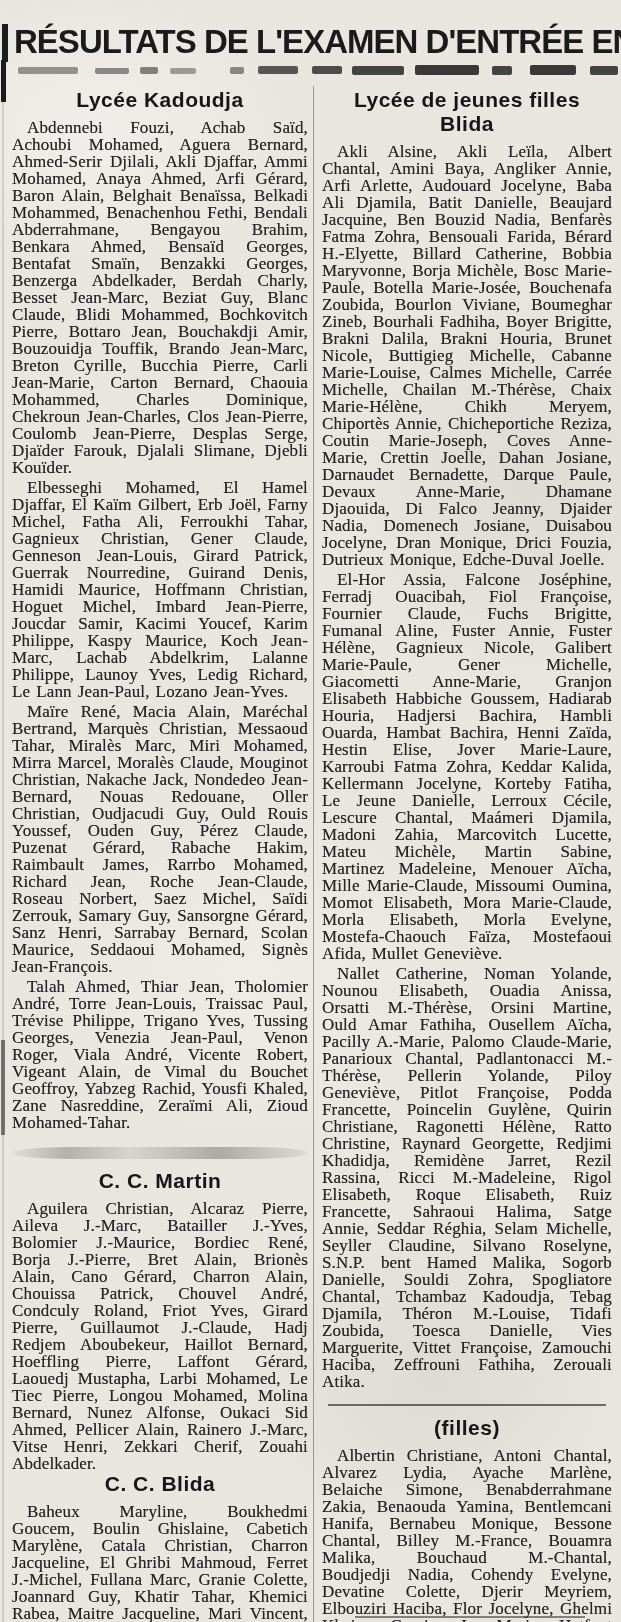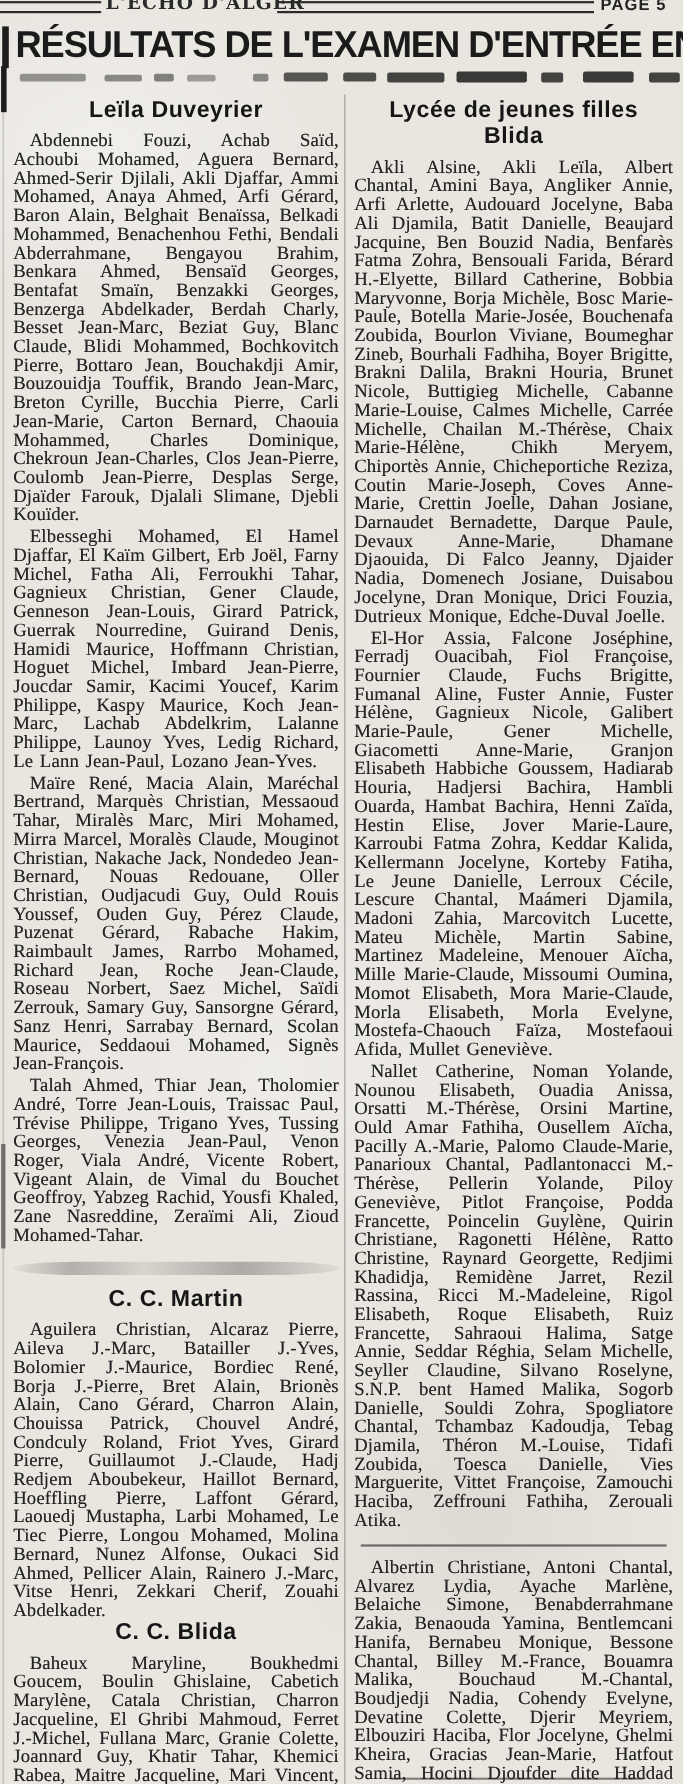--- a/index.html
+++ b/index.html
@@ -68,26 +68,20 @@
   }
   .line-sep{height:2px;margin:14px 6px 10px 6px;border:0;background:rgba(25,25,25,.6);}
   .heading-gap{margin-top:16px;}
   .bottom-hairline{position:absolute;left:355px;top:1616px;width:230px;height:2px;background:rgba(25,25,25,.5);}
 </style>
 </head>
 <body>
 
 <div class="page">
 
-  <div class="masthead">
-    <div class="rule2 r-left"></div>
-    <div class="mast-title">L'ECHO D'ALGER</div>
-    <div class="rule2 r-mid"></div>
-    <div class="mast-page">PAGE 5</div>
-  </div>
 
   <div class="headline-row">
     <div class="headline-bar"></div>
     <div class="headline">RÉSULTATS DE L'EXAMEN D'ENTRÉE EN SIXIÈME</div>
   </div>
 
   <div class="artifact-band">
     <span class="blk" style="left:18px;top:3px;width:60px;height:7px;opacity:.45"></span>
     <span class="blk" style="left:95px;top:4px;width:34px;height:6px;opacity:.5"></span>
     <span class="blk" style="left:140px;top:3px;width:18px;height:7px;opacity:.55"></span>
@@ -101,39 +95,39 @@
     <span class="blk" style="left:530px;top:1px;width:46px;height:10px;opacity:.9"></span>
     <span class="blk" style="left:590px;top:2px;width:28px;height:9px;opacity:.85"></span>
   </div>
   <div class="left-bar-a"></div>
   <div class="left-edge"></div>
   <div class="left-edge-dark"></div>
 
   <div class="col-divider"></div>
 
   <div class="col col-left">
-    <h2 class="sec">Leïla Duveyrier</h2>
+    <h2 class="sec">Lycée Kadoudja</h2>
     <p class="para">Abdennebi Fouzi, Achab Saïd, Achoubi Mohamed, Aguera Bernard, Ahmed-Serir Djilali, Akli Djaffar, Ammi Mohamed, Anaya Ahmed, Arfi Gérard, Baron Alain, Belghait Benaïssa, Belkadi Mohammed, Benachenhou Fethi, Bendali Abderrahmane, Bengayou Brahim, Benkara Ahmed, Bensaïd Georges, Bentafat Smaïn, Benzakki Georges, Benzerga Abdelkader, Berdah Charly, Besset Jean-Marc, Beziat Guy, Blanc Claude, Blidi Mohammed, Bochkovitch Pierre, Bottaro Jean, Bouchakdji Amir, Bouzouidja Touffik, Brando Jean-Marc, Breton Cyrille, Bucchia Pierre, Carli Jean-Marie, Carton Bernard, Chaouia Mohammed, Charles Dominique, Chekroun Jean-Charles, Clos Jean-Pierre, Coulomb Jean-Pierre, Desplas Serge, Djaïder Farouk, Djalali Slimane, Djebli Kouïder.</p>
     <p class="para">Elbesseghi Mohamed, El Hamel Djaffar, El Kaïm Gilbert, Erb Joël, Farny Michel, Fatha Ali, Ferroukhi Tahar, Gagnieux Christian, Gener Claude, Genneson Jean-Louis, Girard Patrick, Guerrak Nourredine, Guirand Denis, Hamidi Maurice, Hoffmann Christian, Hoguet Michel, Imbard Jean-Pierre, Joucdar Samir, Kacimi Youcef, Karim Philippe, Kaspy Maurice, Koch Jean-Marc, Lachab Abdelkrim, Lalanne Philippe, Launoy Yves, Ledig Richard, Le Lann Jean-Paul, Lozano Jean-Yves.</p>
     <p class="para">Maïre René, Macia Alain, Maréchal Bertrand, Marquès Christian, Messaoud Tahar, Miralès Marc, Miri Mohamed, Mirra Marcel, Moralès Claude, Mouginot Christian, Nakache Jack, Nondedeo Jean-Bernard, Nouas Redouane, Oller Christian, Oudjacudi Guy, Ould Rouis Youssef, Ouden Guy, Pérez Claude, Puzenat Gérard, Rabache Hakim, Raimbault James, Rarrbo Mohamed, Richard Jean, Roche Jean-Claude, Roseau Norbert, Saez Michel, Saïdi Zerrouk, Samary Guy, Sansorgne Gérard, Sanz Henri, Sarrabay Bernard, Scolan Maurice, Seddaoui Mohamed, Signès Jean-François.</p>
     <p class="para">Talah Ahmed, Thiar Jean, Tholomier André, Torre Jean-Louis, Traissac Paul, Trévise Philippe, Trigano Yves, Tussing Georges, Venezia Jean-Paul, Venon Roger, Viala André, Vicente Robert, Vigeant Alain, de Vimal du Bouchet Geoffroy, Yabzeg Rachid, Yousfi Khaled, Zane Nasreddine, Zeraïmi Ali, Zioud Mohamed-Tahar.</p>
 
     <div class="torn-sep"></div>
     <h2 class="sec">C. C. Martin</h2>
     <p class="para">Aguilera Christian, Alcaraz Pierre, Aileva J.-Marc, Batailler J.-Yves, Bolomier J.-Maurice, Bordiec René, Borja J.-Pierre, Bret Alain, Brionès Alain, Cano Gérard, Charron Alain, Chouissa Patrick, Chouvel André, Condculy Roland, Friot Yves, Girard Pierre, Guillaumot J.-Claude, Hadj Redjem Aboubekeur, Haillot Bernard, Hoeffling Pierre, Laffont Gérard, Laouedj Mustapha, Larbi Mohamed, Le Tiec Pierre, Longou Mohamed, Molina Bernard, Nunez Alfonse, Oukaci Sid Ahmed, Pellicer Alain, Rainero J.-Marc, Vitse Henri, Zekkari Cherif, Zouahi Abdelkader.</p>
 
     <h2 class="sec heading-gap">C. C. Blida</h2>
     <p class="para">Baheux Maryline, Boukhedmi Goucem, Boulin Ghislaine, Cabetich Marylène, Catala Christian, Charron Jacqueline, El Ghribi Mahmoud, Ferret J.-Michel, Fullana Marc, Granie Colette, Joannard Guy, Khatir Tahar, Khemici Rabea, Maitre Jacqueline, Mari Vincent, Marty Claude, Mokrani Mourad, Montariol Monique, Nicolas Robert, Paris Marcelle, Parizot Jocelyne, Police Jacques, Rebiere J.-Michel, Schweighelser Francette, Simiani Mohamed, Souillac Patrick, Tabti Djamila, Teston J.-Louis, Zbayri Touffik, Ziouane Mohamed.</p>
   </div>
 
   <div class="col col-right">
     <h2 class="sec"><span>Lycée de jeunes filles</span><span class="l2">Blida</span></h2>
     <p class="para">Akli Alsine, Akli Leïla, Albert Chantal, Amini Baya, Angliker Annie, Arfi Arlette, Audouard Jocelyne, Baba Ali Djamila, Batit Danielle, Beaujard Jacquine, Ben Bouzid Nadia, Benfarès Fatma Zohra, Bensouali Farida, Bérard H.-Elyette, Billard Catherine, Bobbia Maryvonne, Borja Michèle, Bosc Marie-Paule, Botella Marie-Josée, Bouchenafa Zoubida, Bourlon Viviane, Boumeghar Zineb, Bourhali Fadhiha, Boyer Brigitte, Brakni Dalila, Brakni Houria, Brunet Nicole, Buttigieg Michelle, Cabanne Marie-Louise, Calmes Michelle, Carrée Michelle, Chailan M.-Thérèse, Chaix Marie-Hélène, Chikh Meryem, Chiportès Annie, Chicheportiche Reziza, Coutin Marie-Joseph, Coves Anne-Marie, Crettin Joelle, Dahan Josiane, Darnaudet Bernadette, Darque Paule, Devaux Anne-Marie, Dhamane Djaouida, Di Falco Jeanny, Djaider Nadia, Domenech Josiane, Duisabou Jocelyne, Dran Monique, Drici Fouzia, Dutrieux Monique, Edche-Duval Joelle.</p>
     <p class="para">El-Hor Assia, Falcone Joséphine, Ferradj Ouacibah, Fiol Françoise, Fournier Claude, Fuchs Brigitte, Fumanal Aline, Fuster Annie, Fuster Hélène, Gagnieux Nicole, Galibert Marie-Paule, Gener Michelle, Giacometti Anne-Marie, Granjon Elisabeth Habbiche Goussem, Hadiarab Houria, Hadjersi Bachira, Hambli Ouarda, Hambat Bachira, Henni Zaïda, Hestin Elise, Jover Marie-Laure, Karroubi Fatma Zohra, Keddar Kalida, Kellermann Jocelyne, Korteby Fatiha, Le Jeune Danielle, Lerroux Cécile, Lescure Chantal, Maámeri Djamila, Madoni Zahia, Marcovitch Lucette, Mateu Michèle, Martin Sabine, Martinez Madeleine, Menouer Aïcha, Mille Marie-Claude, Missoumi Oumina, Momot Elisabeth, Mora Marie-Claude, Morla Elisabeth, Morla Evelyne, Mostefa-Chaouch Faïza, Mostefaoui Afida, Mullet Geneviève.</p>
     <p class="para">Nallet Catherine, Noman Yolande, Nounou Elisabeth, Ouadia Anissa, Orsatti M.-Thérèse, Orsini Martine, Ould Amar Fathiha, Ousellem Aïcha, Pacilly A.-Marie, Palomo Claude-Marie, Panarioux Chantal, Padlantonacci M.-Thérèse, Pellerin Yolande, Piloy Geneviève, Pitlot Françoise, Podda Francette, Poincelin Guylène, Quirin Christiane, Ragonetti Hélène, Ratto Christine, Raynard Georgette, Redjimi Khadidja, Remidène Jarret, Rezil Rassina, Ricci M.-Madeleine, Rigol Elisabeth, Roque Elisabeth, Ruiz Francette, Sahraoui Halima, Satge Annie, Seddar Réghia, Selam Michelle, Seyller Claudine, Silvano Roselyne, S.N.P. bent Hamed Malika, Sogorb Danielle, Souldi Zohra, Spogliatore Chantal, Tchambaz Kadoudja, Tebag Djamila, Théron M.-Louise, Tidafi Zoubida, Toesca Danielle, Vies Marguerite, Vittet Françoise, Zamouchi Haciba, Zeffrouni Fathiha, Zerouali Atika.</p>
 
     <div class="line-sep"></div>
-    <h2 class="sec"></h2>
+    <h2 class="sec"><span class="l2">(filles)</span></h2>
     <p class="para">Albertin Christiane, Antoni Chantal, Alvarez Lydia, Ayache Marlène, Belaiche Simone, Benabderrahmane Zakia, Benaouda Yamina, Bentlemcani Hanifa, Bernabeu Monique, Bessone Chantal, Billey M.-France, Bouamra Malika, Bouchaud M.-Chantal, Boudjedji Nadia, Cohendy Evelyne, Devatine Colette, Djerir Meyriem, Elbouziri Haciba, Flor Jocelyne, Ghelmi Kheira, Gracias Jean-Marie, Hatfout Samia, Hocini Djoufder dite Haddad Louise, Kalla Leila, Leveque Christiane, Martinez Gilberte, Meurice Lysiane, Ouakli Rabea, Ouchat Aïcha, Perez Francine, Prieto Irène, Quertan Fabienne, Rahmi Aïcha, Ramos Evelyne, Robert Marie-Christine, Roosens Marie-Claire, Roufflac Suzy, Roux Yvette, Saâdi Djamal, Said Joelle, Segui M.-Claire, Soler Jacqueline, Taiha Fewzia, Taoug Fatiha, Viguier Annie.</p>
   </div>
 
   <div class="bottom-hairline"></div>
 </div>
 
 </body></html>

